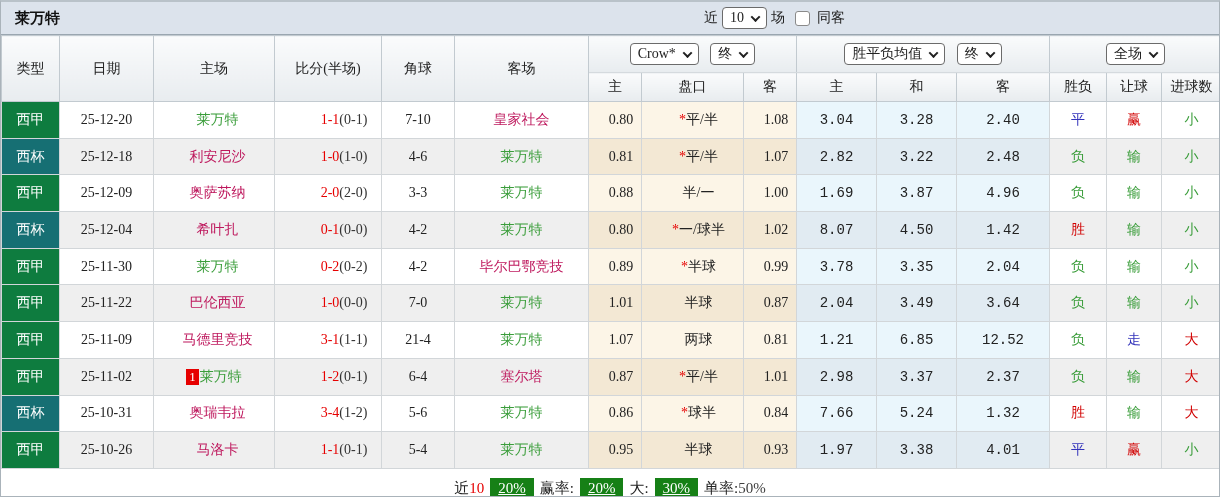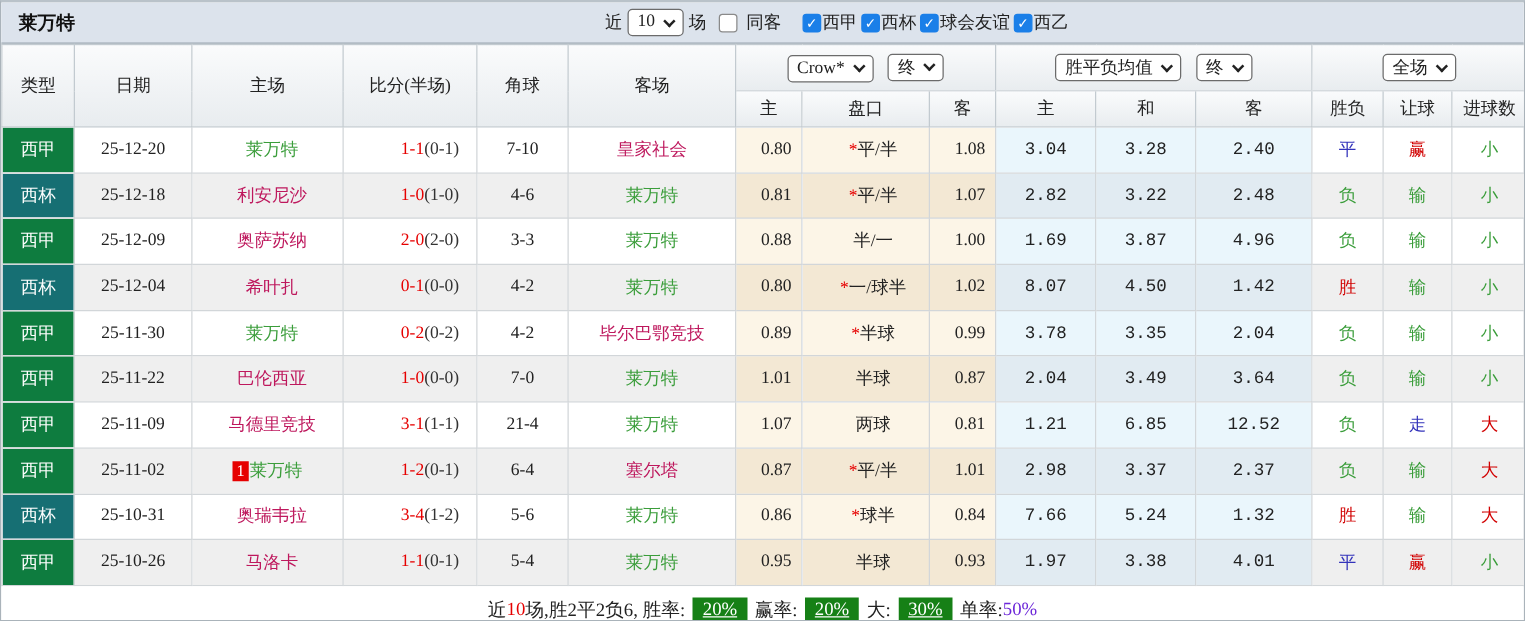--- a/index.html
+++ b/index.html
@@ -41,40 +41,39 @@
   tbody tr:nth-child(even) td.blue { background:rgba(205,222,233,0.6) !important; }
   .star { color:#e60000; }
   .r-red { color:#d10000; }
   .r-blue { color:#3333bb; }
   .r-green { color:#3a9d3a; }
 
   
   .summary { height:40px; display:flex; align-items:center; justify-content:center; background:#fff; white-space:nowrap; font-size:15px; }
   .summary .red { color:#e60000; }
   .summary .pct { background:#168016; color:#fff; padding:2px 8px; margin:0 6px;text-decoration:underline; }
-  .summary .blue { color:#6d28d9; }
+  .summary .blue { color:#404040; }
 </style>
 </head>
 <body>
 
 <div class="page">
 
   <div class="topbar">
     <span class="title">莱万特</span>
     <span class="controls">
       <span>近</span>
       <span class="sel">
         <span>10</span>
         <span class="chev"></span>
       </span>
       <span>场</span>
       <span class="cb off"></span>
       <span>同客</span>
       <span class="gap"></span>
-      <span id="filters"><span class="cb on" style="margin: 0px 1px 0px 3px;">✓</span><span>西甲</span><span class="cb on" style="margin: 0px 1px 0px 3px;">✓</span><span>西杯</span><span class="cb on" style="margin: 0px 1px 0px 3px;">✓</span><span>球会友谊</span><span class="cb on" style="margin: 0px 1px 0px 3px;">✓</span><span>西乙</span></span>
     </span>
   </div>
 
   <table>
     <colgroup>
       <col style="width:58px">
         <col style="width:94px">
         <col style="width:121px">
         <col style="width:107px">
       <col style="width:73px">
@@ -335,21 +334,20 @@
       <td class="r-blue">平</td>
       <td class="r-red">赢</td>
       <td class="r-green">小</td>
     </tr>
   </tbody>
   </table>
 
   <div class="summary">
     <span>近</span>
       <span class="red">10</span>
-      <span>场,胜2平2负6, 胜率:</span>
       <span class="pct">20%</span>
       <span>赢率:</span>
       <span class="pct">20%</span>
       <span>大:</span>
       <span class="pct">30%</span>
       <span>单率:</span>
       <span class="blue">50%</span>
   </div>
 
 </div>

